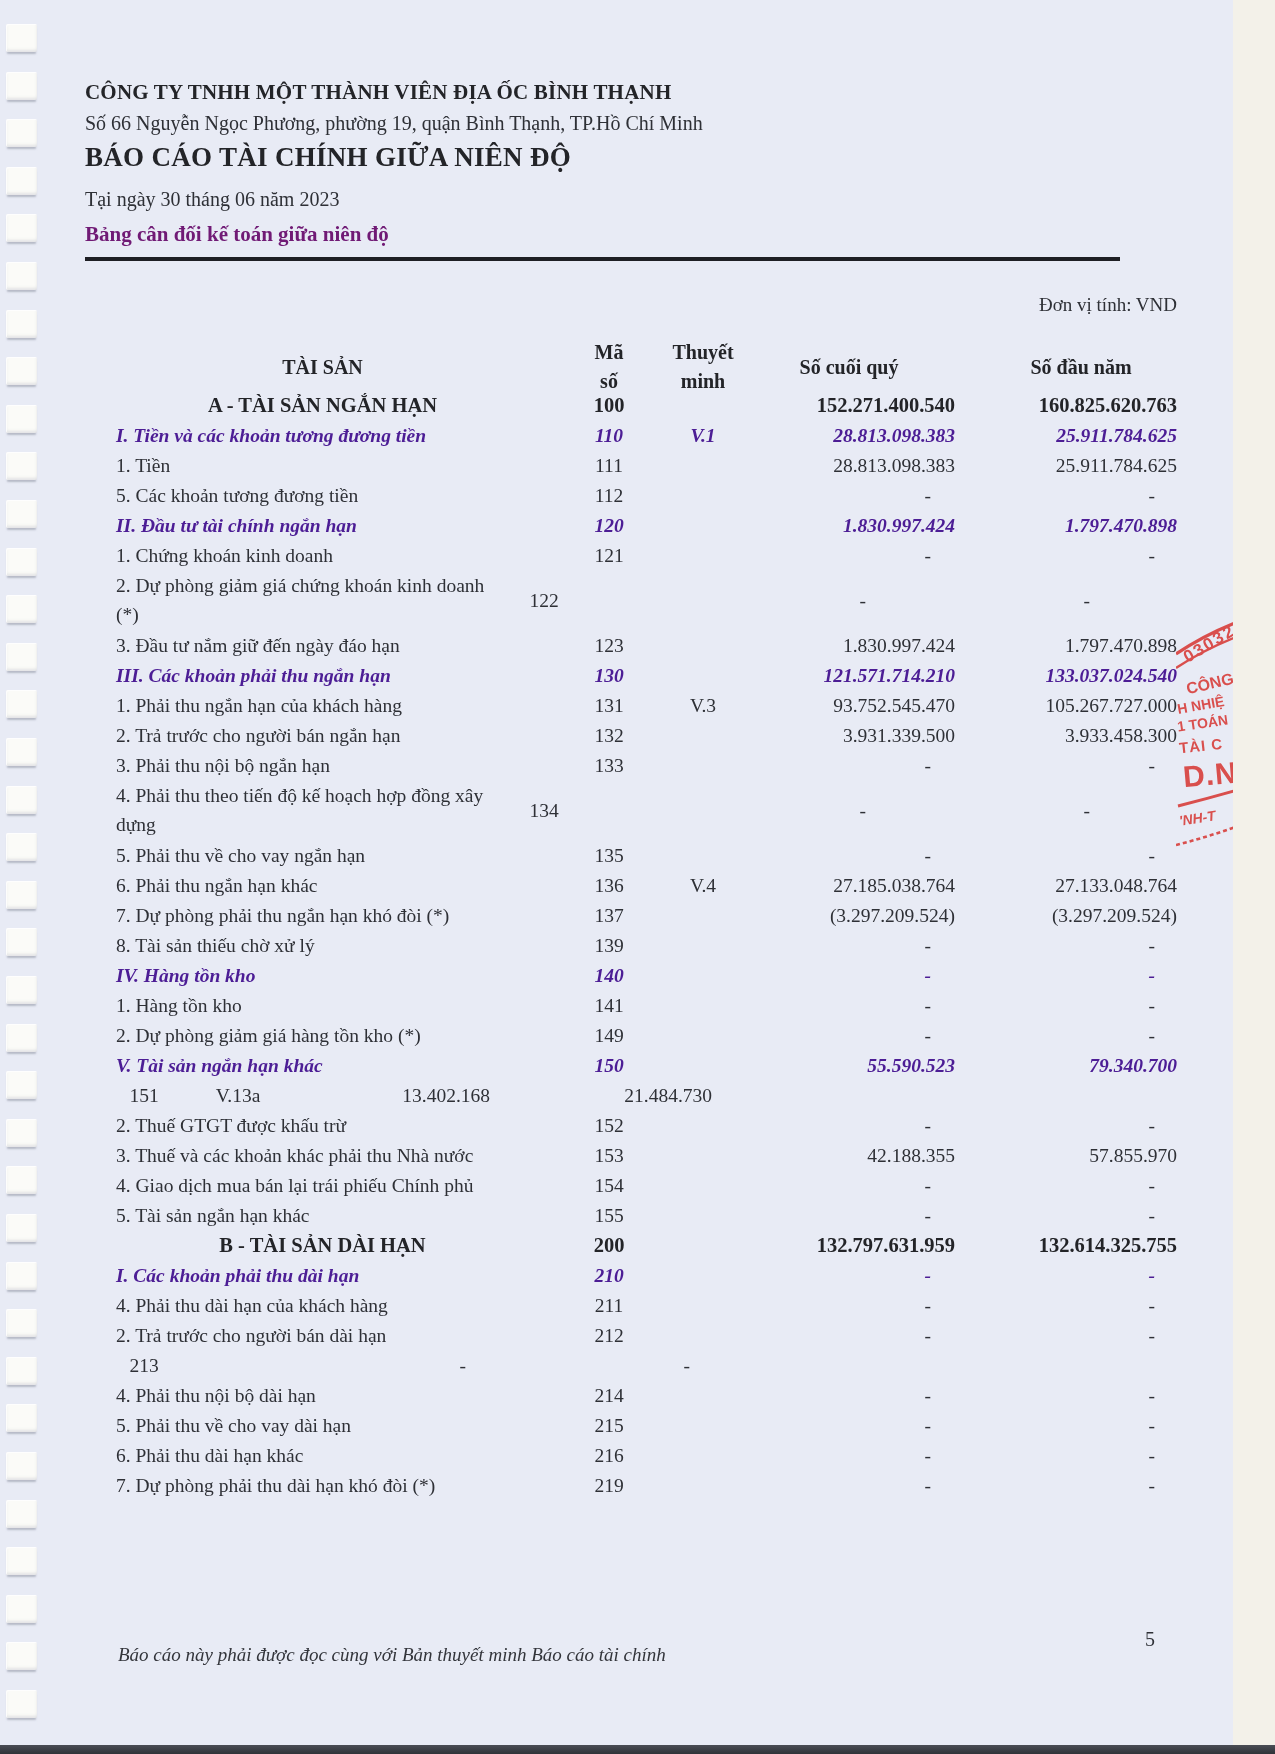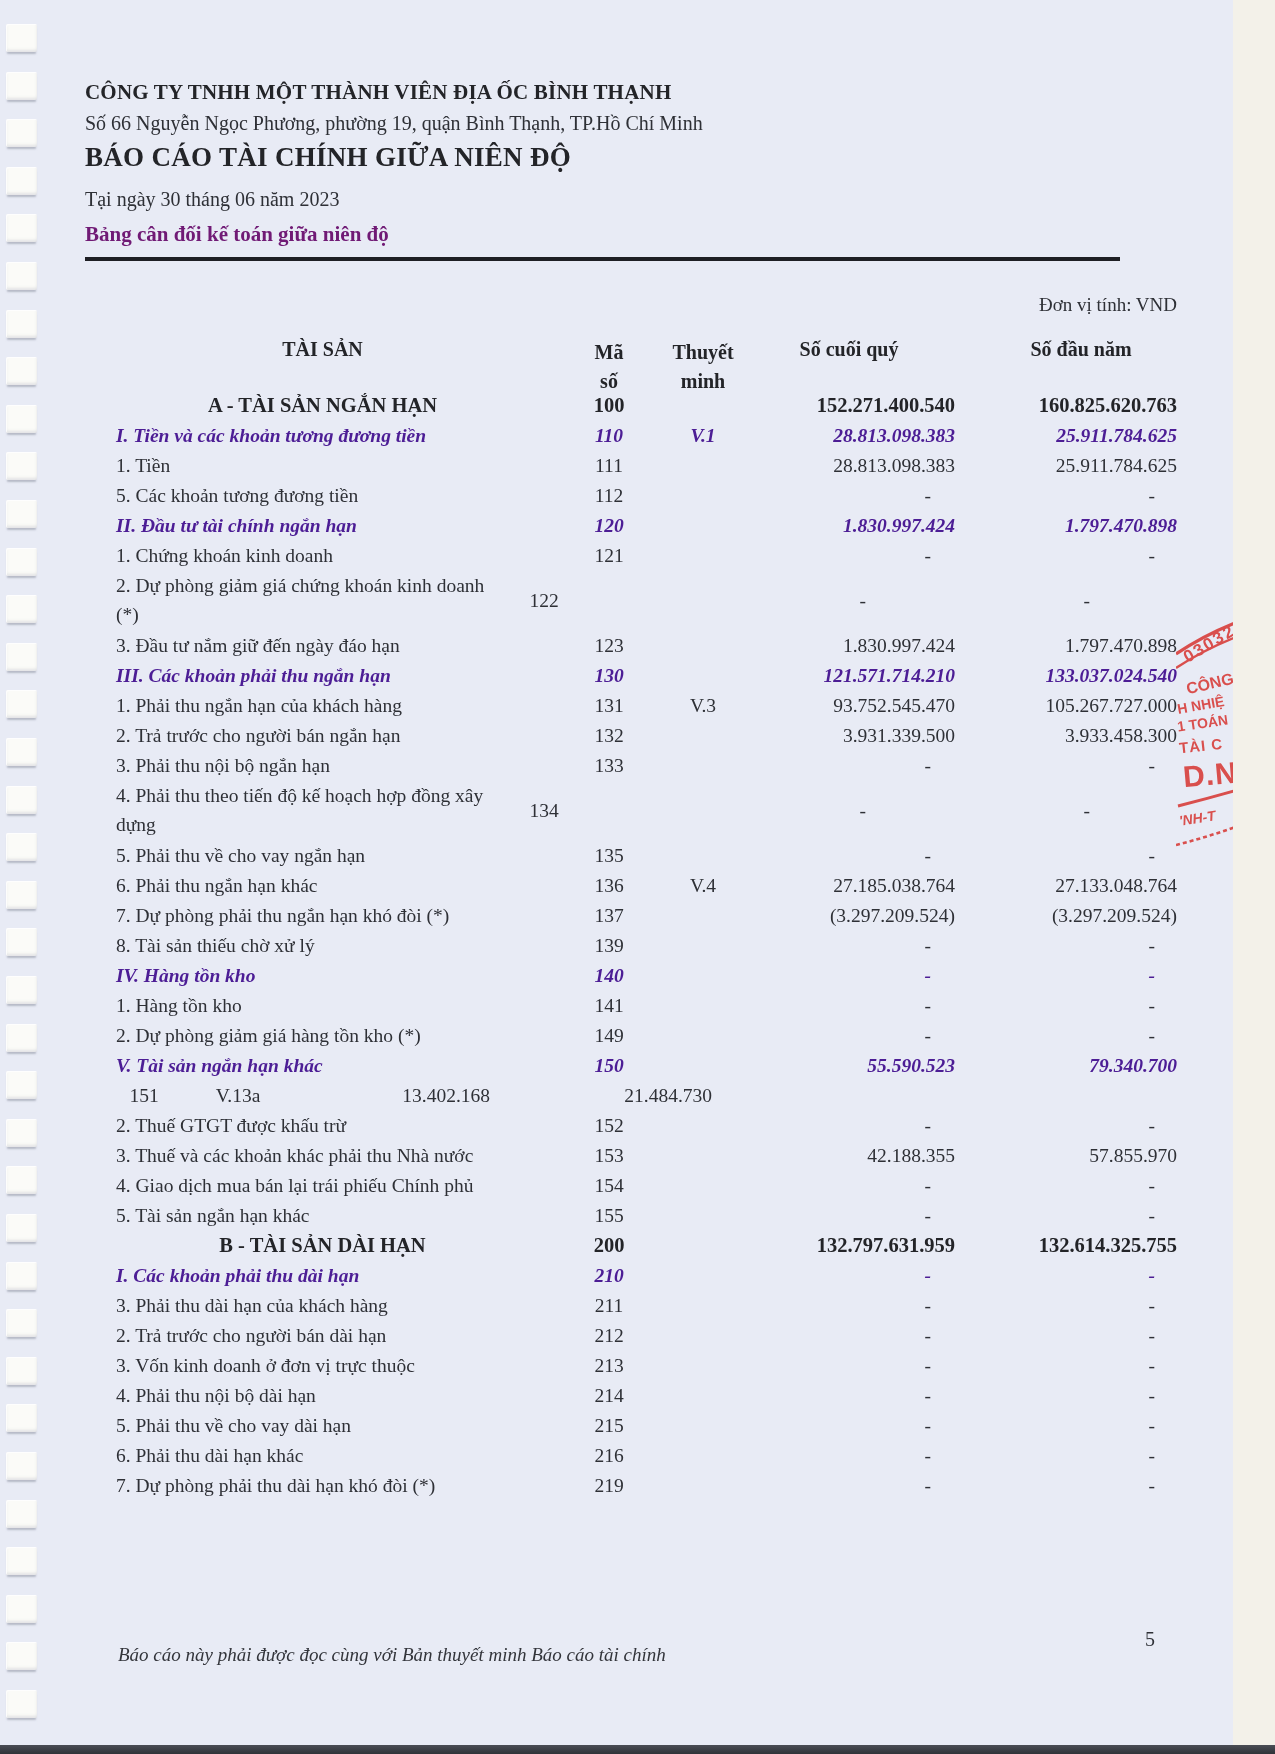--- a/index.html
+++ b/index.html
@@ -26,21 +26,21 @@
   .stitle{top:222px;font-size:21px;font-weight:bold;color:#701a75;}
   .rule{position:absolute;left:85px;top:257px;width:1035px;height:4px;background:#1e1f24;}
   .unit{position:absolute;left:900px;top:294px;width:277px;text-align:right;font-size:19px;}
   
   .cell{box-sizing:border-box;}
   .c-label{width:465px;padding-left:26px;}
   .c-code{width:108px;text-align:center;}
   .c-note{width:80px;text-align:center;}
   .c-endq{width:212px;text-align:right;}
   .c-beginy{width:222px;text-align:right;}
-  .thead{position:absolute;left:90px;top:338px;height:58px;display:flex;
+  .thead{position:absolute;left:90px;top:338px;height:58px;display:flex;align-items:center;
     font-weight:bold;color:#232428;font-size:20px;}
   .thead .c-label{text-align:center;padding-left:0;}
   .thead .c-beginy{text-align:center;padding-left:30px;}
   .thead .c-endq{text-align:center;}
   .stack{display:flex;flex-direction:column;align-items:center;line-height:29px;}
   .tbody{position:absolute;left:90px;top:390px;width:1087px;font-size:19.5px;}
   .trow{display:flex;align-items:center;min-height:30px;line-height:29px;}
   .trow.dbl{min-height:60px;}
   .trow.dbl .c-label{max-width:400px;}
   .trow.group{font-weight:bold;color:#4c1d95;font-style:italic;}
@@ -324,35 +324,34 @@
       <div class="cell c-beginy">132.614.325.755</div>
     </div>
     <div class="trow group">
       <div class="cell c-label">I. Các khoản phải thu dài hạn</div>
       <div class="cell c-code">210</div>
       <div class="cell c-note"></div>
       <div class="cell c-endq"><span class="dash">-</span></div>
       <div class="cell c-beginy"><span class="dash">-</span></div>
     </div>
     <div class="trow item">
-      <div class="cell c-label">3. Phải thu dài hạn của khách hàng</div>
+      <div class="cell c-label">4. Phải thu dài hạn của khách hàng</div>
       <div class="cell c-code">211</div>
       <div class="cell c-note"></div>
       <div class="cell c-endq"><span class="dash">-</span></div>
       <div class="cell c-beginy"><span class="dash">-</span></div>
     </div>
     <div class="trow item">
       <div class="cell c-label">2. Trả trước cho người bán dài hạn</div>
       <div class="cell c-code">212</div>
       <div class="cell c-note"></div>
       <div class="cell c-endq"><span class="dash">-</span></div>
       <div class="cell c-beginy"><span class="dash">-</span></div>
     </div>
     <div class="trow item">
-      <div class="cell c-label">3. Vốn kinh doanh ở đơn vị trực thuộc</div>
       <div class="cell c-code">213</div>
       <div class="cell c-note"></div>
       <div class="cell c-endq"><span class="dash">-</span></div>
       <div class="cell c-beginy"><span class="dash">-</span></div>
     </div>
     <div class="trow item">
       <div class="cell c-label">4. Phải thu nội bộ dài hạn</div>
       <div class="cell c-code">214</div>
       <div class="cell c-note"></div>
       <div class="cell c-endq"><span class="dash">-</span></div>

